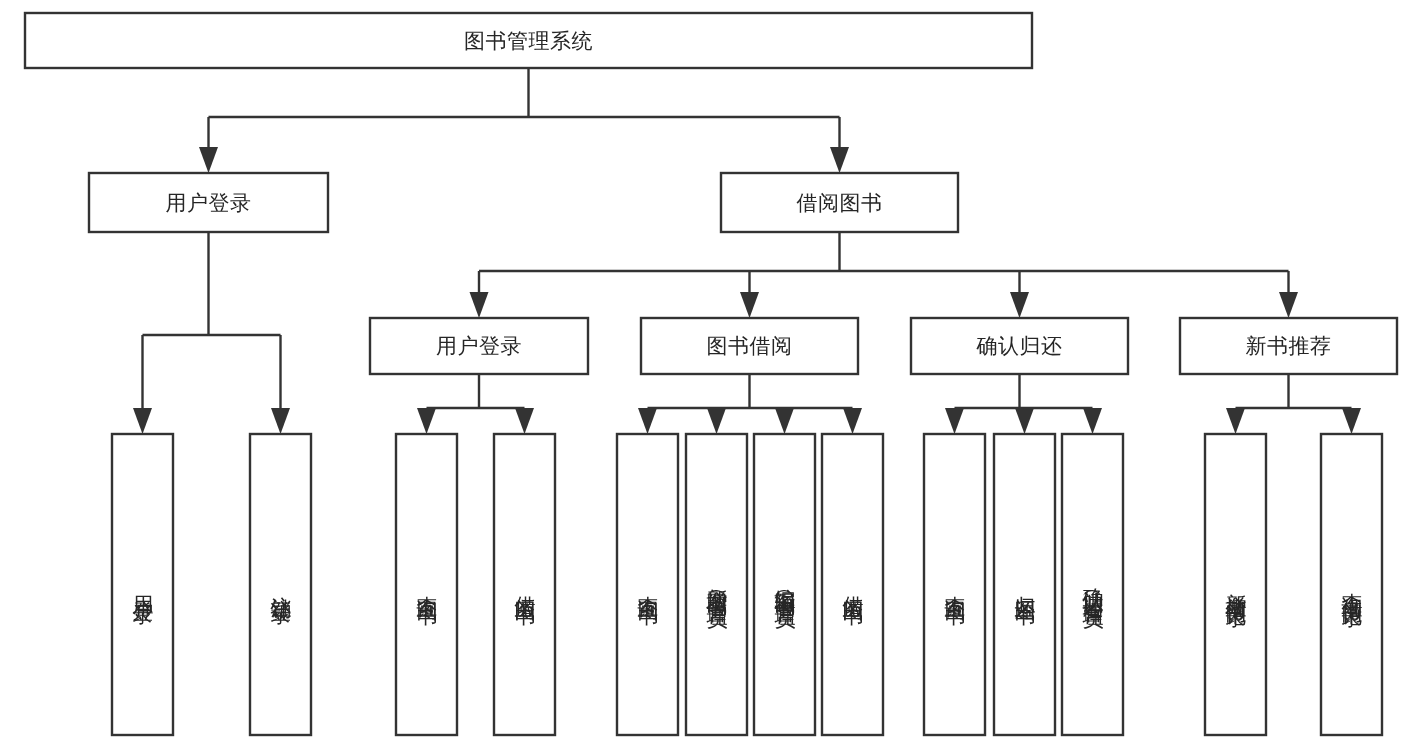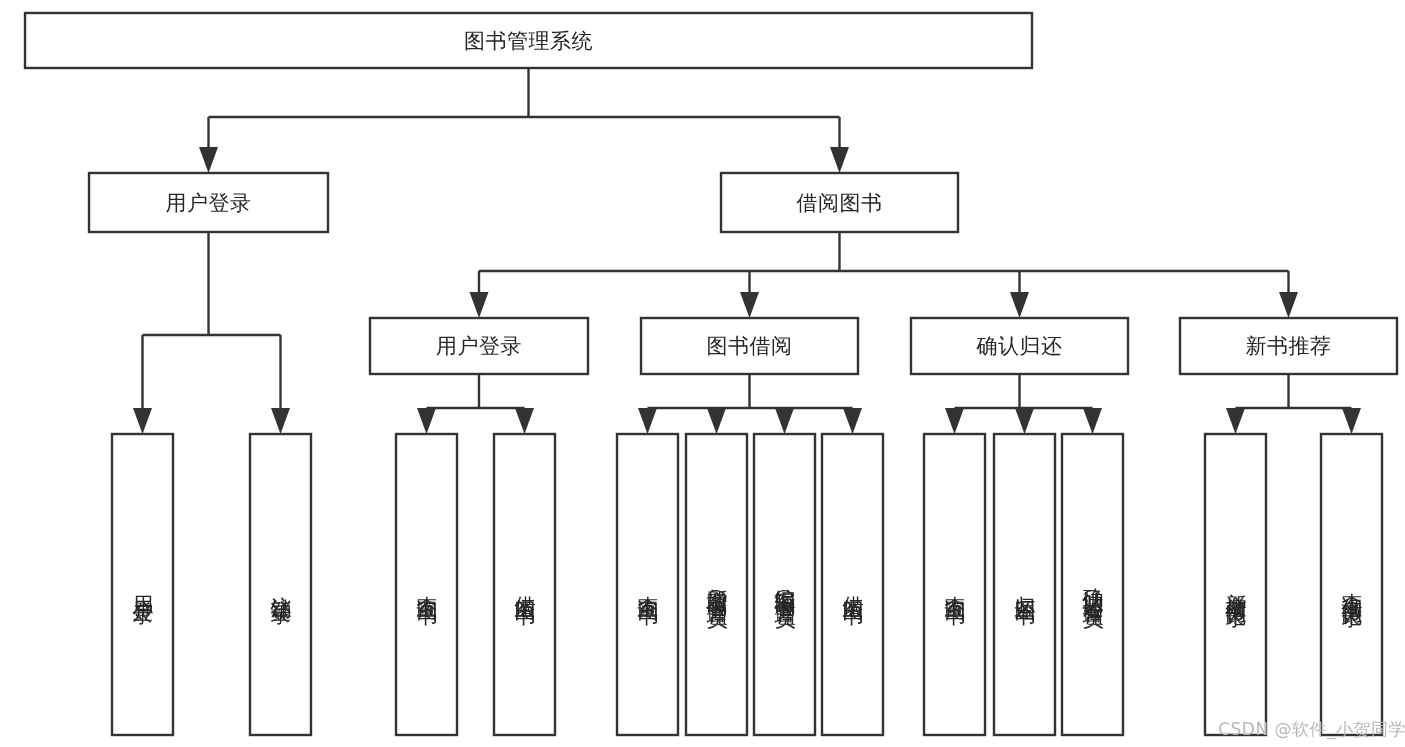--- a/index.html
+++ b/index.html
@@ -208,14 +208,13 @@
       </div>
       <div class="node-label-h" style="left: 1171px; top: 318px; width: 217px; height: 56px;">新书推荐</div>
       <div class="node-label-v" style="left: 1196px; top: 434px; width: 61px; height: 301px;">
         <span>新增借阅记录</span>
       </div>
       <div class="node-label-v" style="left: 1312px; top: 434px; width: 61px; height: 301px;">
         <span>查询借阅记录</span>
       </div>
     </div>
 
-  <div id="watermark">CSDN @软件_小贺同学</div>
 </div>
 
 </body></html>

